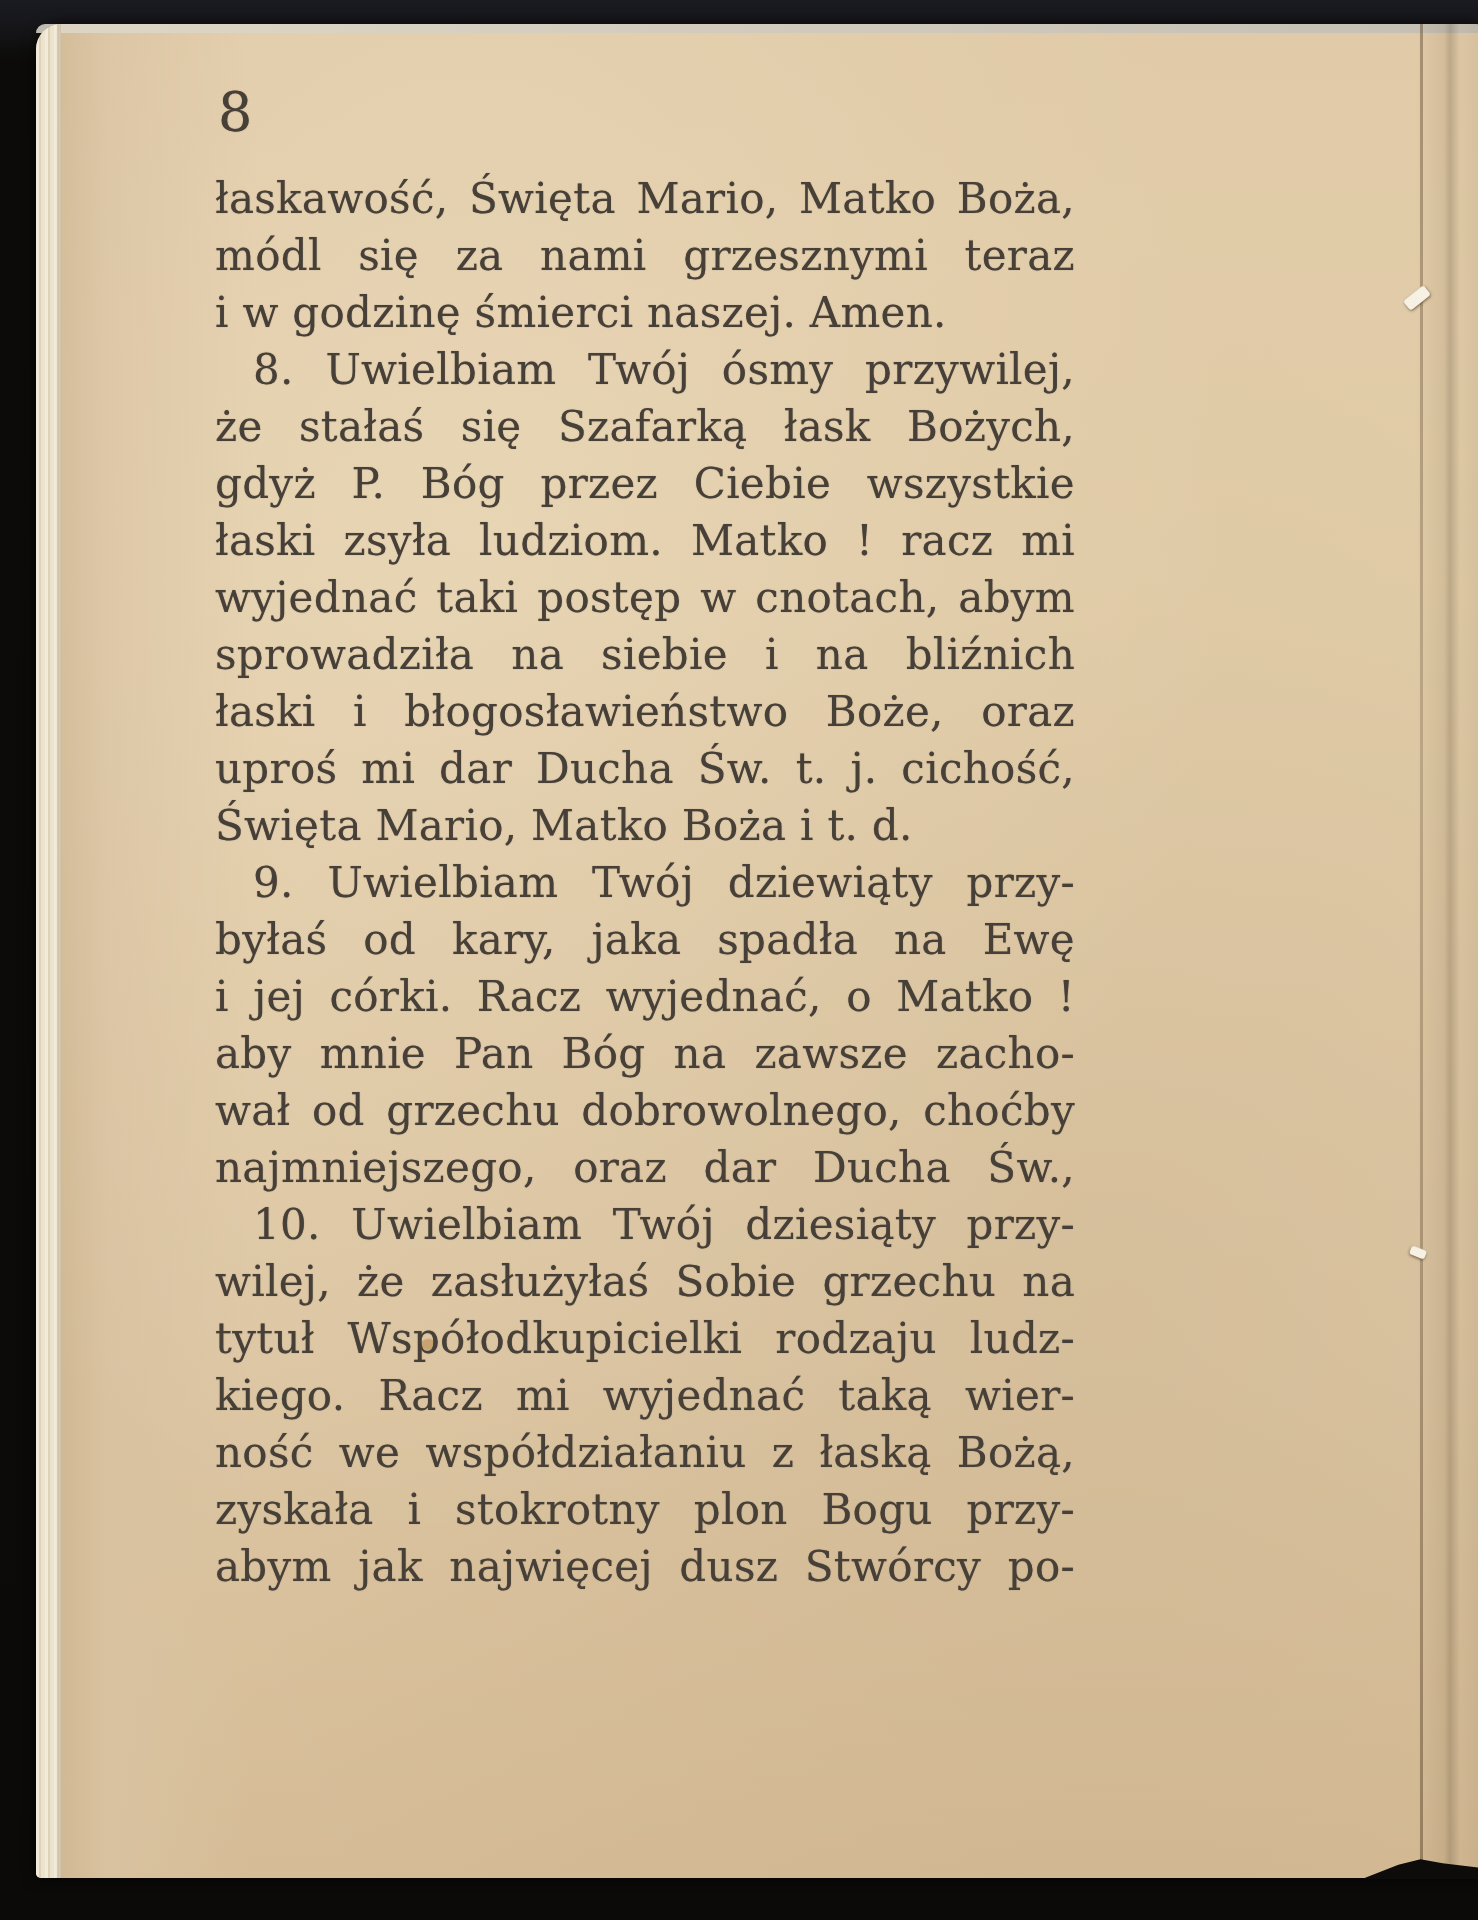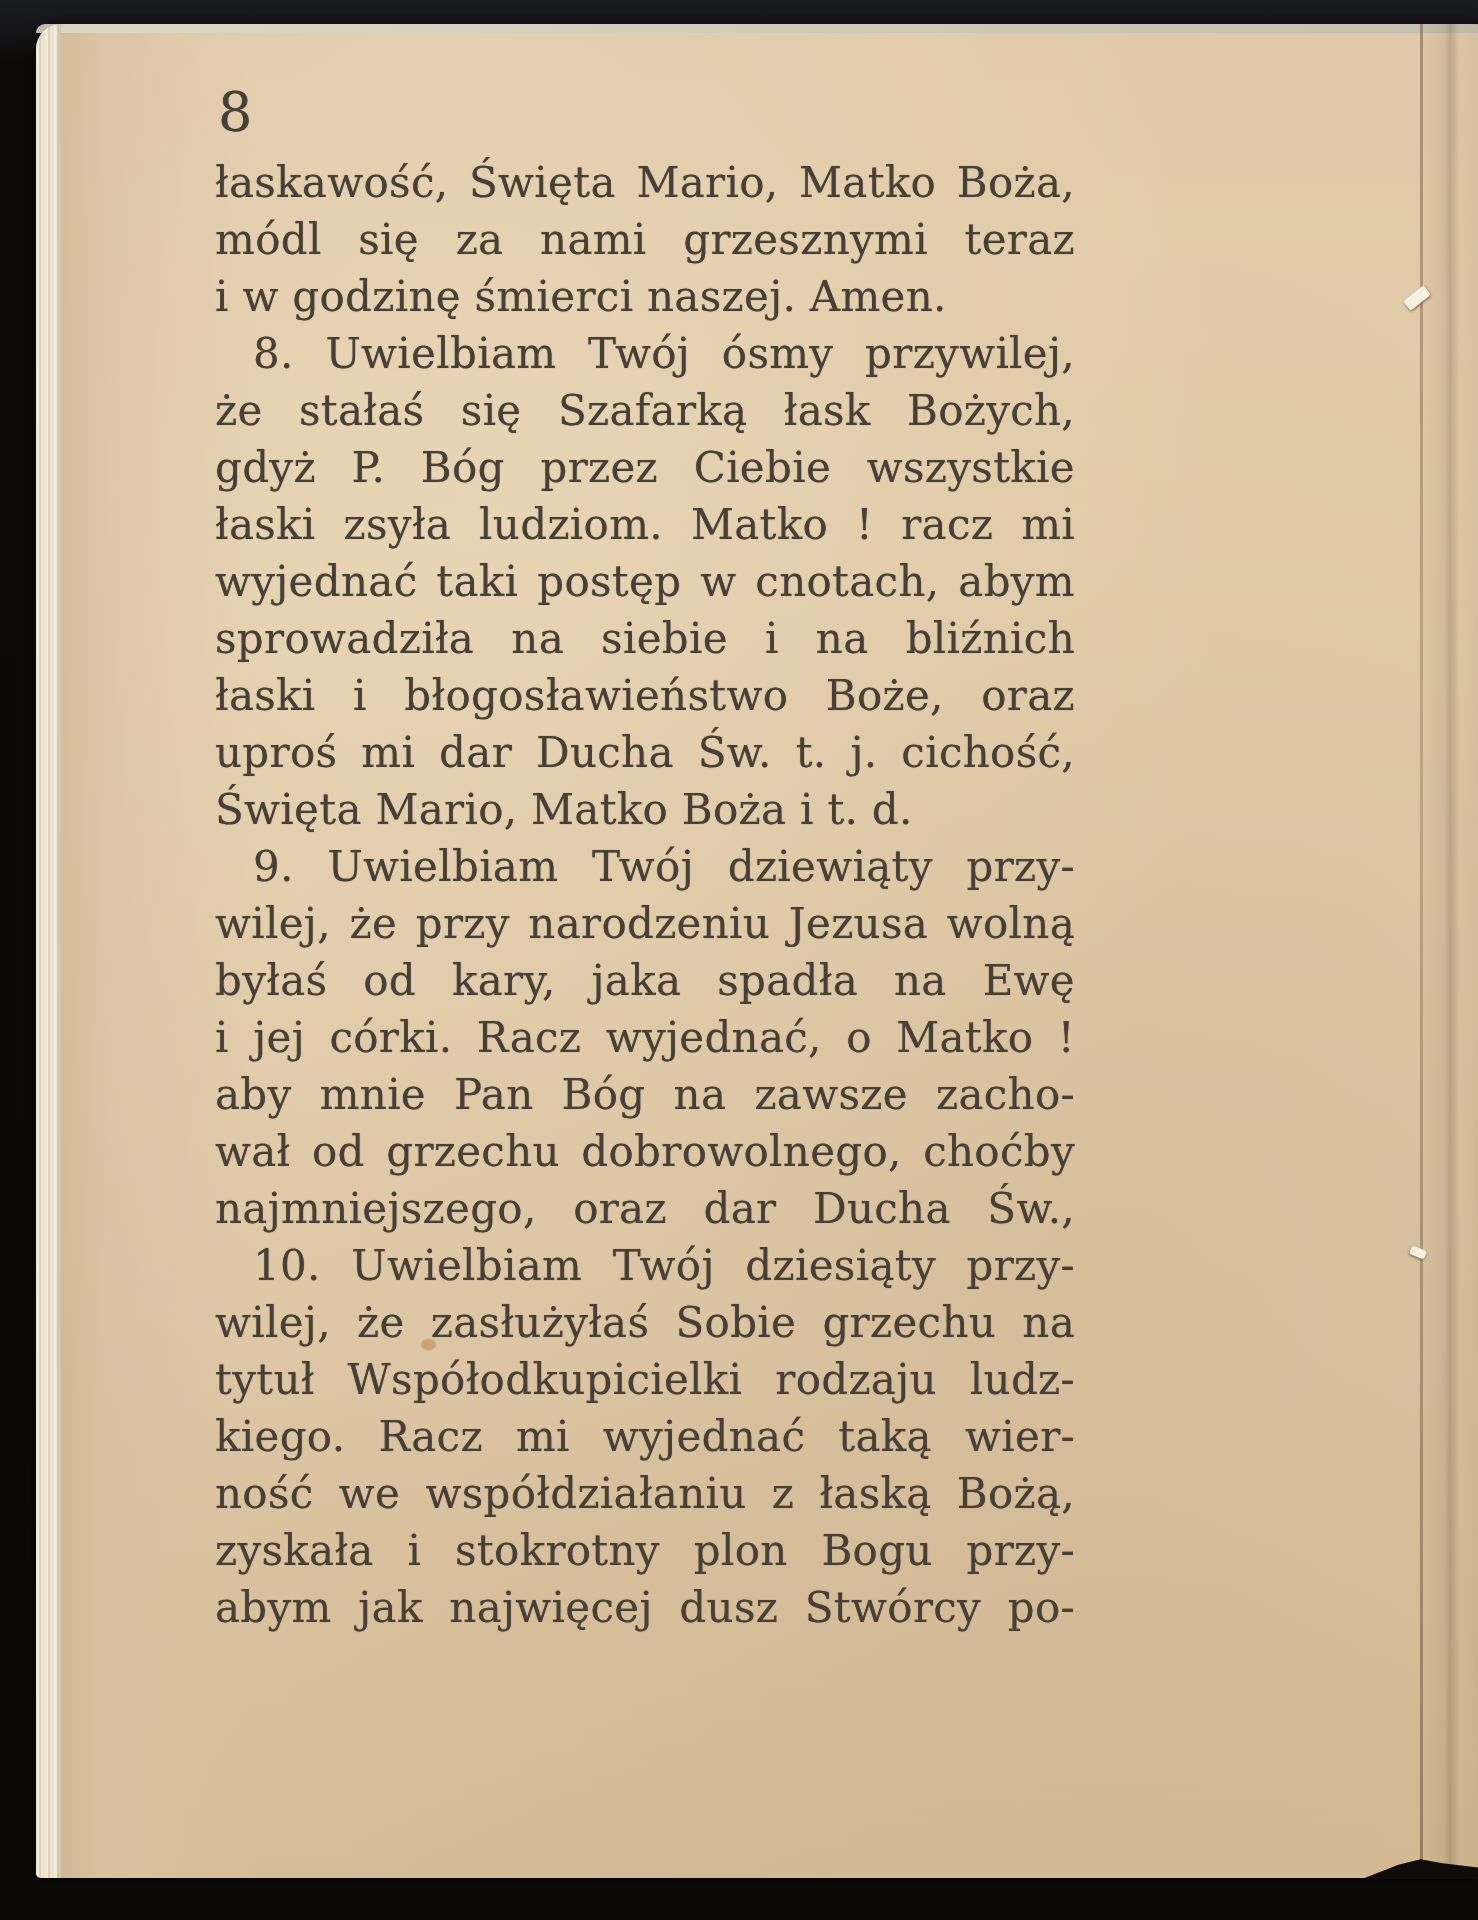--- a/index.html
+++ b/index.html
@@ -43,21 +43,21 @@
     border-radius:3px;box-shadow:0 1px 3px rgba(70,48,24,.8), 0 0 2px rgba(255,255,245,.9);
   }
   .staple.s1{left:1368px;top:268px;transform:rotate(-38deg);width:26px;height:12px;}
   .staple.s2{left:1374px;top:1224px;transform:rotate(22deg);width:16px;height:9px;}
   .page-number{
     position:absolute;left:182px;top:58px;
     font-size:54px;line-height:62px;color:var(--ink,#474038);
     text-shadow:0 0 1px rgba(60,50,40,.55);
   }
   .text-block{
-    position:absolute;left:179px;top:130px;width:860px;
+    position:absolute;left:179px;top:146px;width:860px;
     font-size:42px;line-height:57px;color:var(--ink,#474038);
     text-shadow:0 0 1px rgba(60,50,40,.5);
     letter-spacing:.3px;
   }
   .line{height:57px;overflow:hidden;text-align:justify;text-align-last:justify;white-space:normal;}
   .line.left{text-align:center;text-align-last:left;}
   .line.indent{text-indent:38px;}
   .fleck{
     position:absolute;left:384px;top:1314px;width:17px;height:13px;border-radius:50%;
     background:radial-gradient(ellipse, #c49a64 0 50%, rgba(196,154,100,0) 75%);opacity:.8;
@@ -90,21 +90,20 @@
       <div class="line indent">8. Uwielbiam Twój ósmy przywilej,</div>
       <div class="line">że stałaś się Szafarką łask Bożych,</div>
       <div class="line">gdyż P. Bóg przez Ciebie wszystkie</div>
       <div class="line">łaski zsyła ludziom. Matko ! racz mi</div>
       <div class="line">wyjednać taki postęp w cnotach, abym</div>
       <div class="line">sprowadziła na siebie i na bliźnich</div>
       <div class="line">łaski i błogosławieństwo Boże, oraz</div>
       <div class="line">uproś mi dar Ducha Św. t. j. cichość,</div>
       <div class="line left">Święta Mario, Matko Boża i t. d.</div>
       <div class="line indent">9. Uwielbiam Twój dziewiąty przy-</div>
-      <div class="line">wilej, że przy narodzeniu Jezusa wolną</div>
       <div class="line">byłaś od kary, jaka spadła na Ewę</div>
       <div class="line">i jej córki. Racz wyjednać, o Matko !</div>
       <div class="line">aby mnie Pan Bóg na zawsze zacho-</div>
       <div class="line">wał od grzechu dobrowolnego, choćby</div>
       <div class="line">najmniejszego, oraz dar Ducha Św.,</div>
       <div class="line indent">10. Uwielbiam Twój dziesiąty przy-</div>
       <div class="line">wilej, że zasłużyłaś Sobie grzechu na</div>
       <div class="line">tytuł Współodkupicielki rodzaju ludz-</div>
       <div class="line">kiego. Racz mi wyjednać taką wier-</div>
       <div class="line">ność we współdziałaniu z łaską Bożą,</div>

